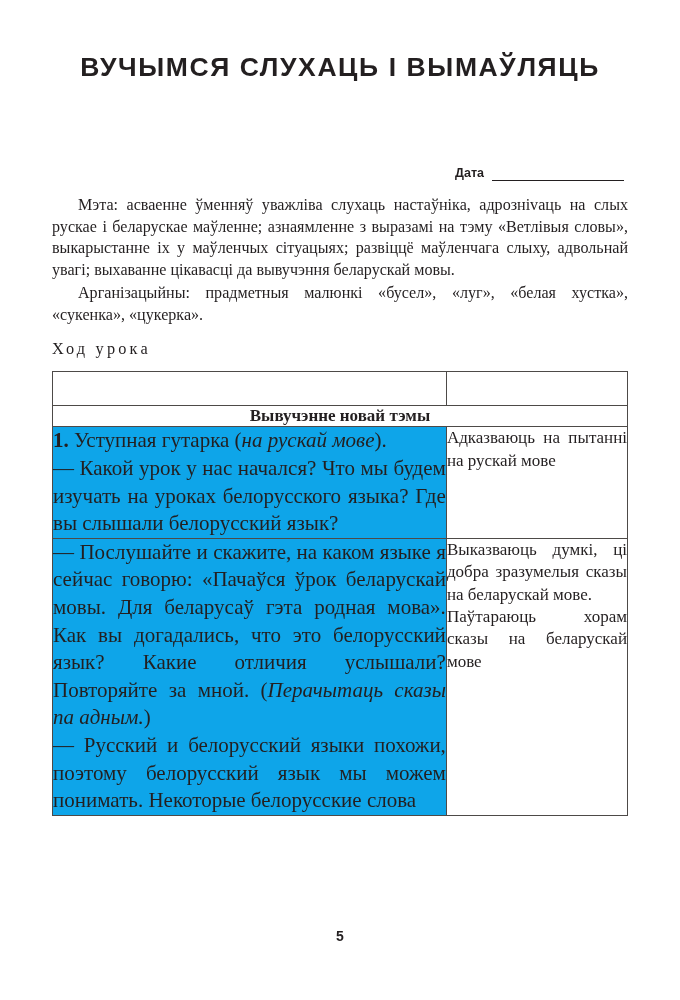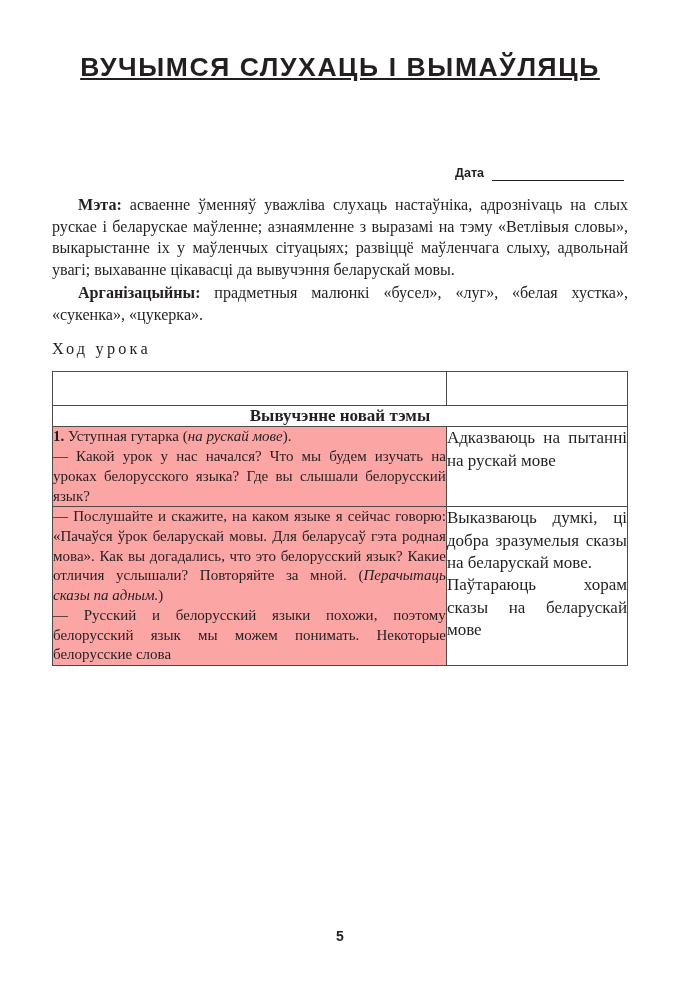--- a/index.html
+++ b/index.html
@@ -28,21 +28,20 @@
   .doc-title {
     margin: 0;
     padding-top: 52px;
     text-align: center;
     font-family: "Liberation Sans", "DejaVu Sans", sans-serif;
     font-weight: bold;
     font-size: 26.5px;
     letter-spacing: 1.6px;
     color: #231f20;
     line-height: 1.15;
-    text-decoration: underline;
   }
 
   
   .date-row {
     margin-top: 84px;
     display: flex;
     justify-content: flex-end;
     align-items: flex-end;
     padding-right: 4px;
     text-align: center;
@@ -88,21 +87,21 @@
     margin: 0;
     text-align: justify;
     text-justify: inter-word;
     font-size: 16.1px;
     line-height: 1.335;
     text-indent: 26px;
     hyphens: manual;
   }
   #par-meta { margin-top: 13px; }
   #par-equip { margin-top: 2px; }
-  .lead { font-weight: bold; }
+  .lead { font-weight: normal; }
 
   
   .course-caption {
     margin: 14px 0 0 0;
     text-align: left;
     font-size: 16.3px;
     letter-spacing: 3.2px;
   }
 
   
@@ -140,25 +139,25 @@
     background: #ffffff;
   }
 
   .blank-cell {
     height: 33px;
     background: #ffffff;
   }
 
   .content-cell {
     padding: 6px 7px 8px 7px;
-    font-size: 15px;
+    font-size: 21px;
     line-height: 1.315;
     text-align: justify;
     text-justify: inter-word;
-    background: #fca5a5;
+    background: #0ea5e9;
   }
   .content-cell p {
     margin: 0;
     text-align: justify;
   }
   .content-cell .nobreak-last {
     text-align: justify;
   }
   .content-cell em { font-style: italic; }
   .content-cell b  { font-weight: bold; }

